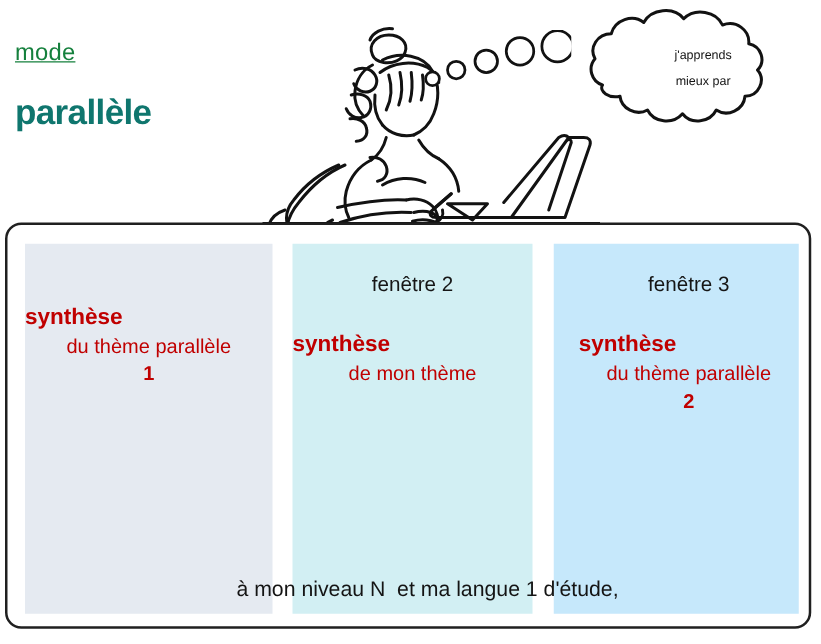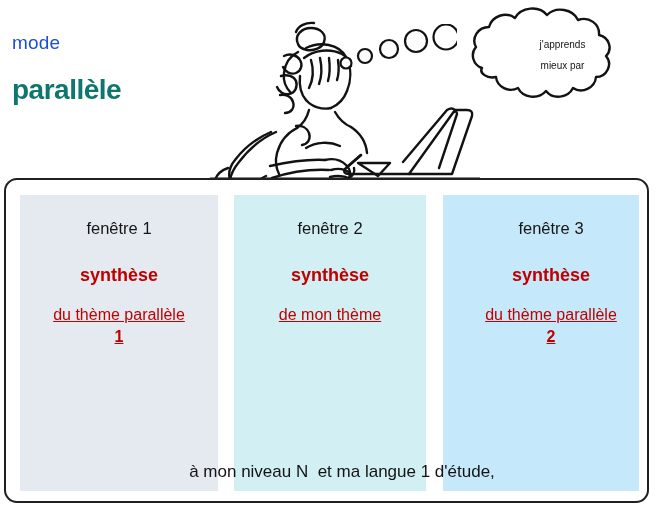--- a/index.html
+++ b/index.html
@@ -23,22 +23,23 @@
     width: 657px;
     height: 178px;
   }
 
   #mode-label {
     position: absolute;
     left: 12px;
     top: 32px;
     font-size: 19px;
     line-height: 22px;
-    color: #1d4ed8;
+    color: #15803d;
     letter-spacing: 0.2px;
+    text-decoration: underline;
   }
 
   #mode-title {
     position: absolute;
     left: 12px;
     top: 66px;
     font-size: 28px;
     line-height: 48px;
     font-weight: bold;
     color: #0f766e;
@@ -120,36 +121,34 @@
   }
 
   .window-label {
     text-align: center;
     font-size: 16.5px;
     line-height: 22px;
     color: #161616;
   }
 
   .synthese {
-    text-align: center;
     font-size: 18px;
     line-height: 24px;
     font-weight: bold;
     color: #c00000;
     margin-top: 24px;
   }
 
   .subject {
     text-align: center;
     font-size: 16px;
     line-height: 22px;
     color: #c00000;
-    margin-top: 17px;
+    margin-top: 2px;
     padding: 0 4px;
-    text-decoration: underline;
   }
   .subject .num {
     font-weight: bold;
     display: block;
   }
   .subject .plain-line {
     display: block;
   }
 
   
@@ -270,21 +269,20 @@
       <span style="display: block;">j'apprends</span>
       <span style="display: block;">mieux par</span>
     </div>
 </div>
 
 <div id="panel-box"></div>
 
 <div id="columns-row">
 
   <div class="column" id="column-1" style="background: rgb(229, 234, 241);">
-    <div class="window-label">fenêtre 1</div>
     <div class="synthese">synthèse</div>
     <div class="subject">
       <span class="plain-line">du thème parallèle</span>
       <span class="num">1</span>
     </div>
   </div>
 
   <div class="column" id="column-2" style="background: rgb(210, 239, 243);">
     <div class="window-label">fenêtre 2</div>
     <div class="synthese">synthèse</div>

